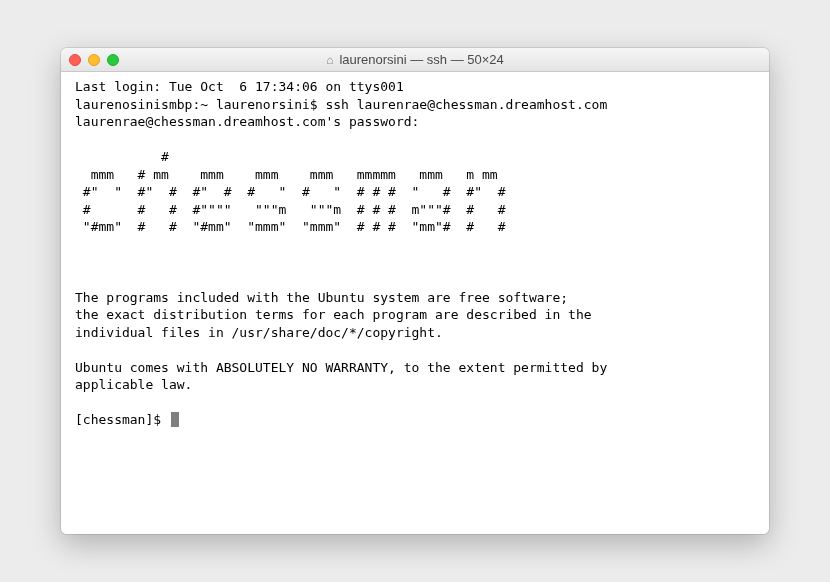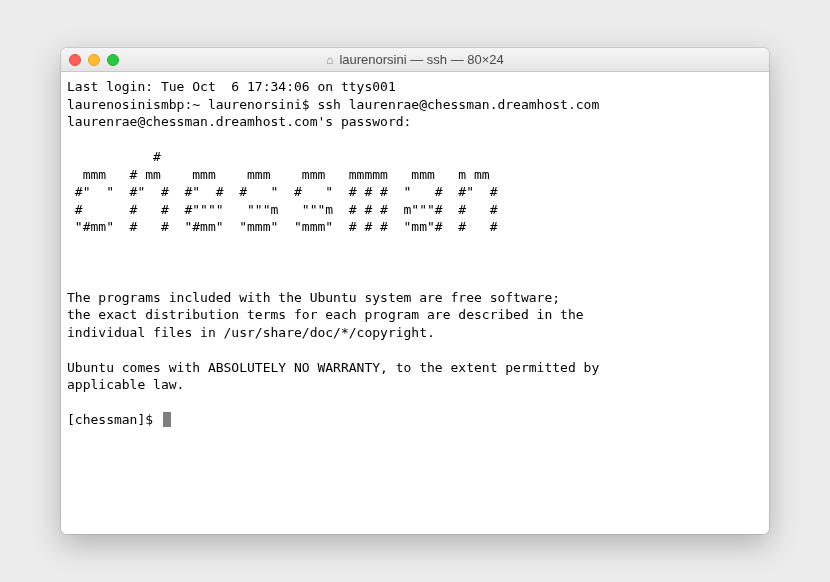--- a/index.html
+++ b/index.html
@@ -50,21 +50,21 @@
       display: flex;
       align-items: center;
       gap: 6px;
       font-size: 13px;
       color: #4a4a4a;
     }
     .home-icon { font-size: 12px; color: #8a8a8a; line-height: 1; }
     .terminal {
       flex: 1;
       background: #fff;
-      padding: 6px 6px;
+      padding: 6px 14px;
       font-family: "Menlo", "Monaco", monospace;
       font-size: 13px;
       line-height: 1.35;
       color: #000;
       white-space: pre;
       overflow: hidden;
     }
     .prompt-line { display: inline; }
     .cursor {
       display: inline-block;
@@ -80,21 +80,21 @@
 
 <div class="window">
   <div class="titlebar">
     <div class="traffic-lights">
       <div class="tl tl-close"></div>
       <div class="tl tl-min"></div>
       <div class="tl tl-max"></div>
     </div>
     <div class="title-wrap">
       <span class="home-icon">⌂</span>
-      <span>laurenorsini — ssh — 80×24</span>
+      <span>laurenorsini — ssh — 50×24</span>
     </div>
   </div>
   <div class="terminal"><span>Last login: Tue Oct  6 17:34:06 on ttys001</span>
 <span>laurenosinismbp:~ laurenorsini$ ssh laurenrae@chessman.dreamhost.com</span>
 <span>laurenrae@chessman.dreamhost.com's password:</span>
 
 <span>           #</span>
 <span>  mmm   # mm    mmm    mmm    mmm   mmmmm   mmm   m mm</span>
 <span> #"  "  #"  #  #"  #  #   "  #   "  # # #  "   #  #"  #</span>
 <span> #      #   #  #""""   """m   """m  # # #  m"""#  #   #</span>

